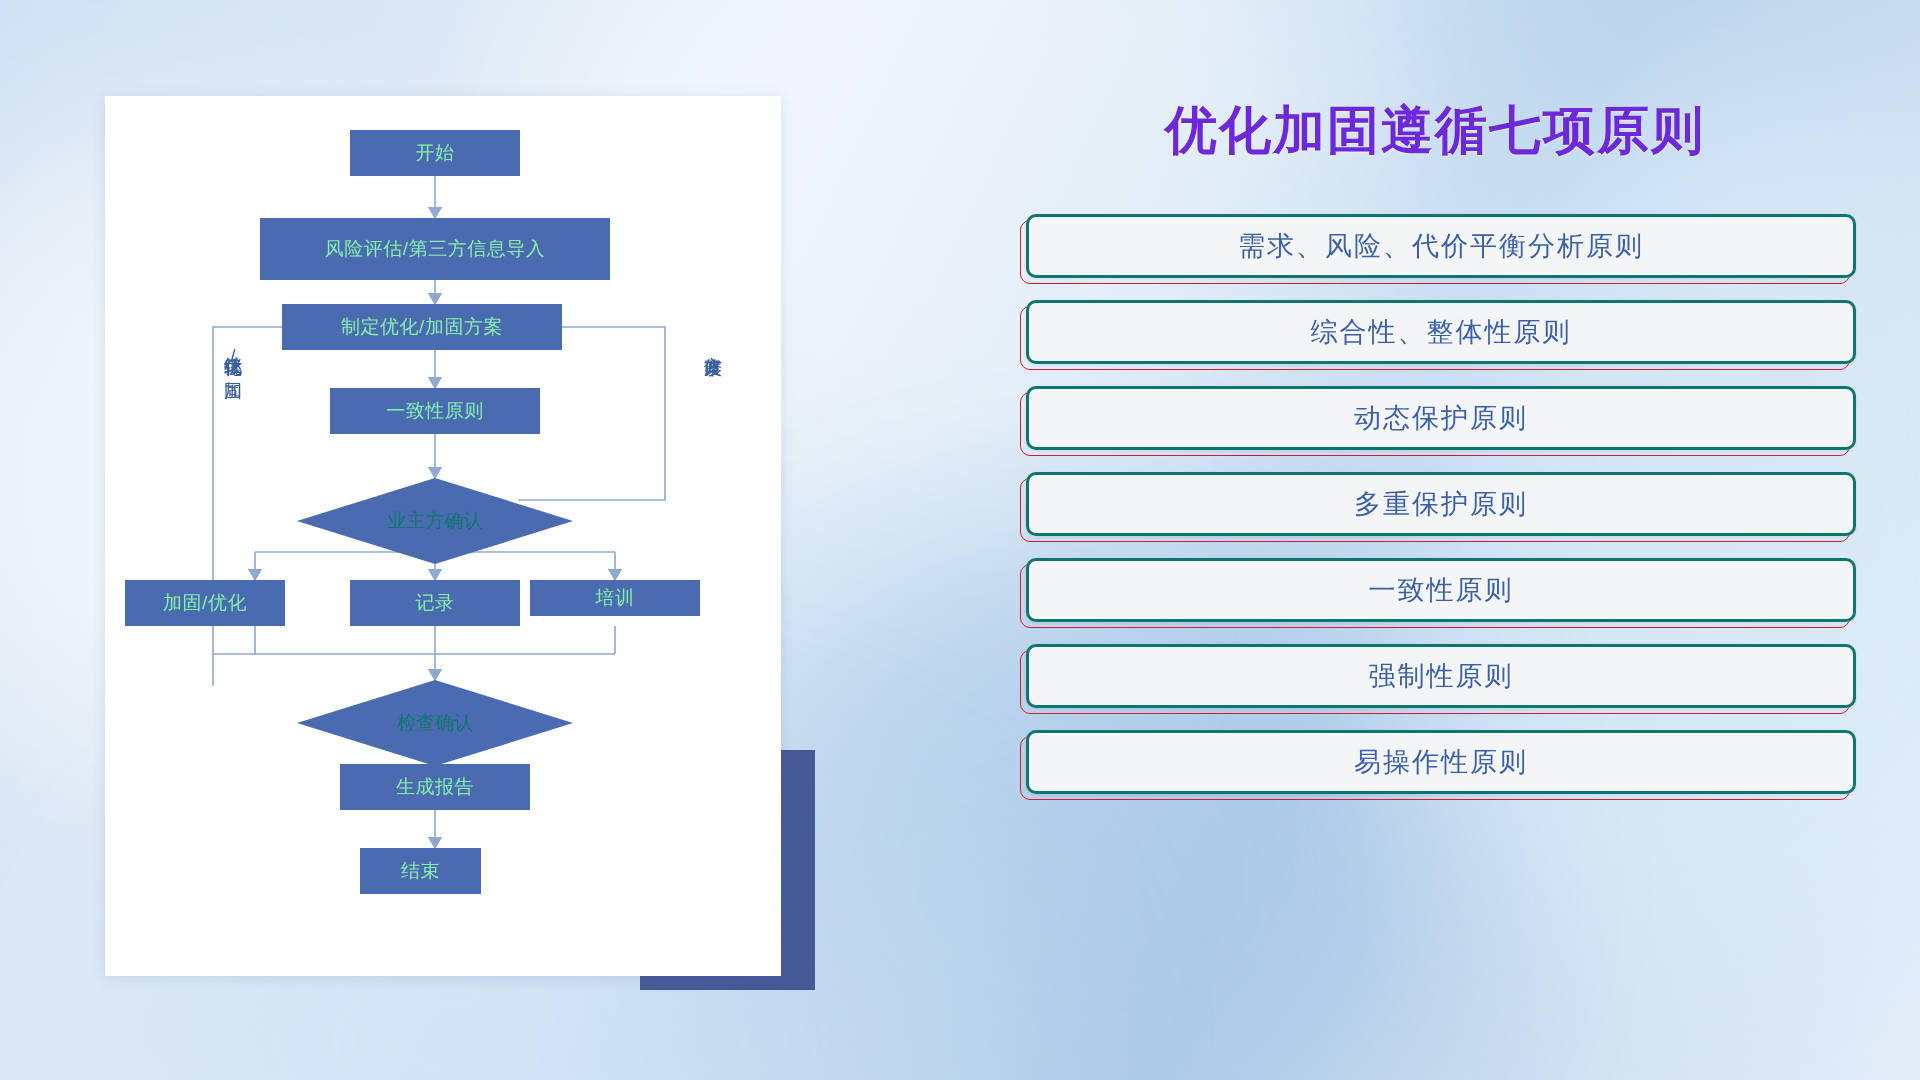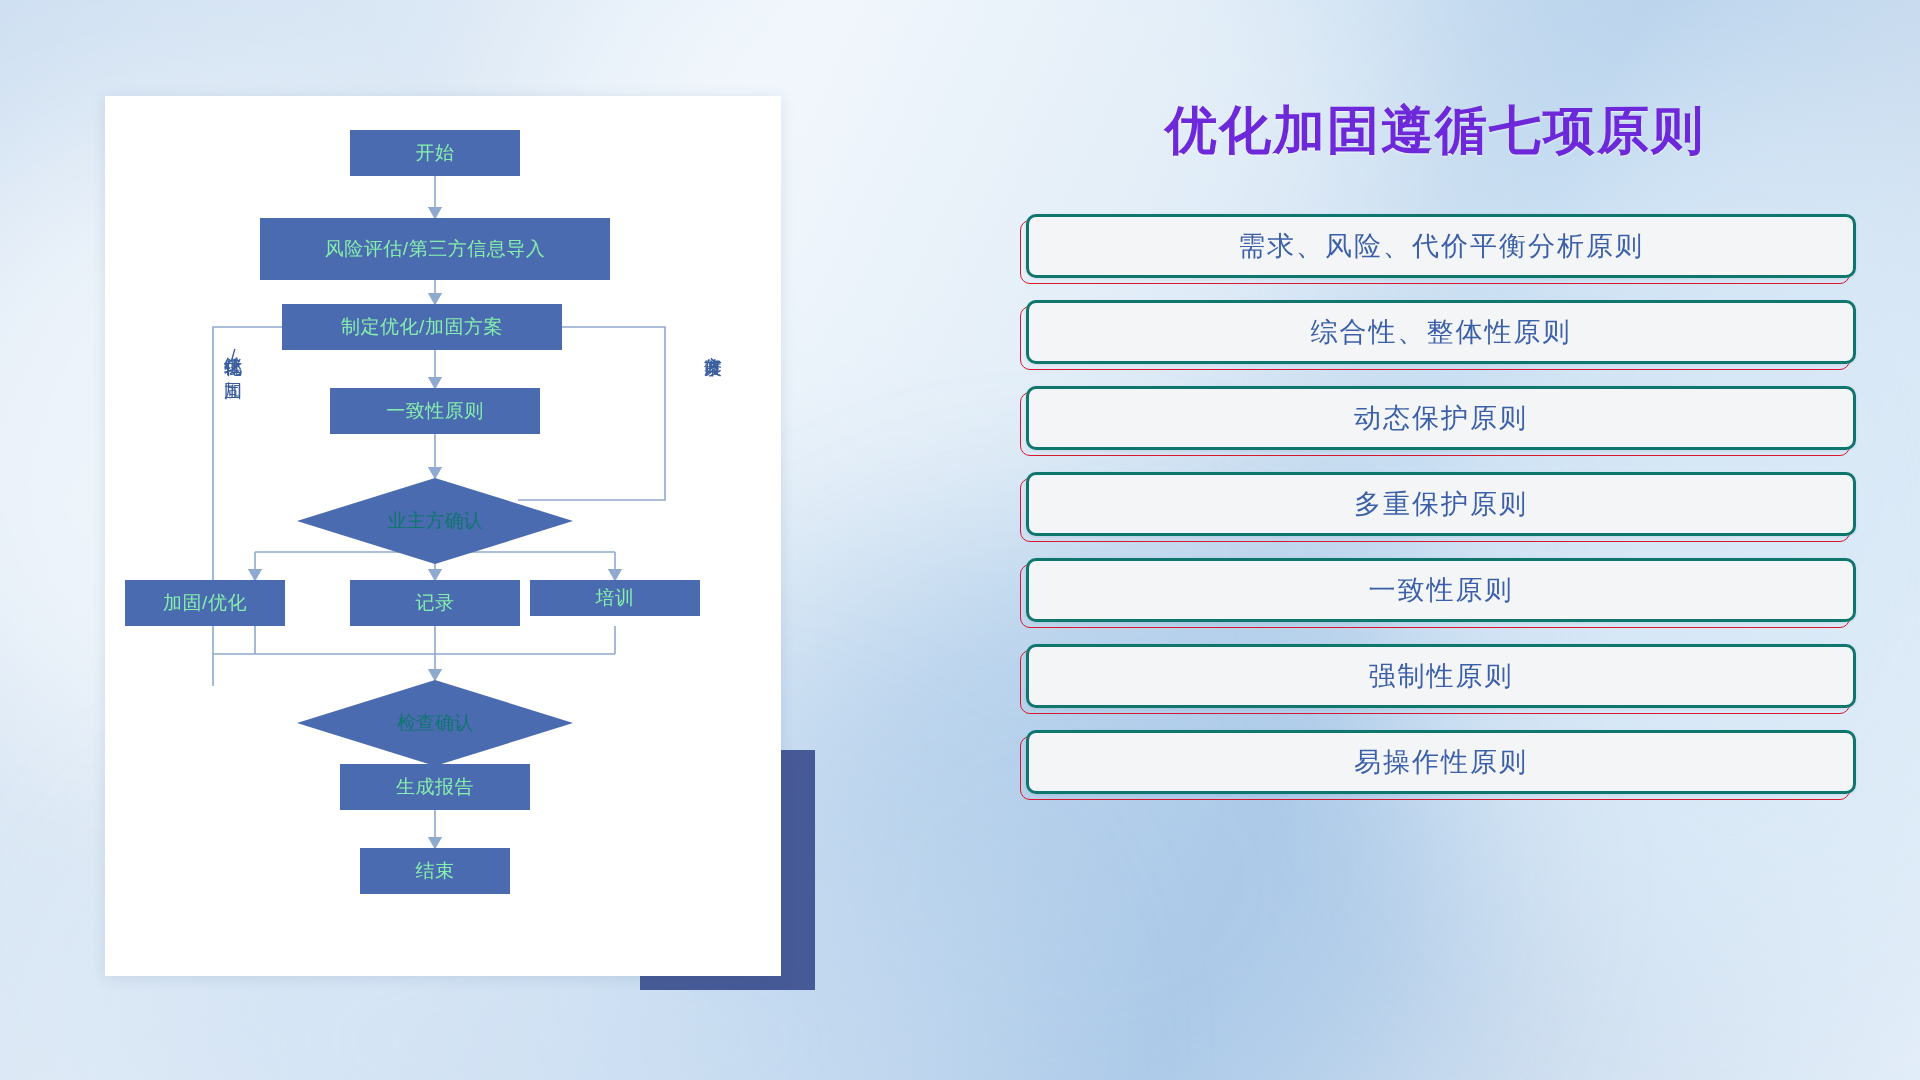--- a/index.html
+++ b/index.html
@@ -246,21 +246,21 @@
 
       <div class="diamond-wrap" style="left:192px; top:584px; width:276px; height:86px;">
         <div class="diamond-shape"></div>
         <span class="diamond-label">检查确认</span>
       </div>
 
       <div class="node" style="left:235px; top:668px; width:190px; height:46px;">
         <span>生成报告</span>
       </div>
 
-      <div class="node" style="left:255px; top:752px; width:150px; height:46px;">
+      <div class="node" style="left:255px; top:752px; width:121px; height:46px;">
         <span>结束</span>
       </div>
 
       <div class="vlabel" style="left:118px; top:246px; height:150px;">继续优化/加固</div>
 
       <div class="vlabel" style="left:598px; top:246px; height:110px;">方案修改</div>
 
     </div>
   </div>
 

